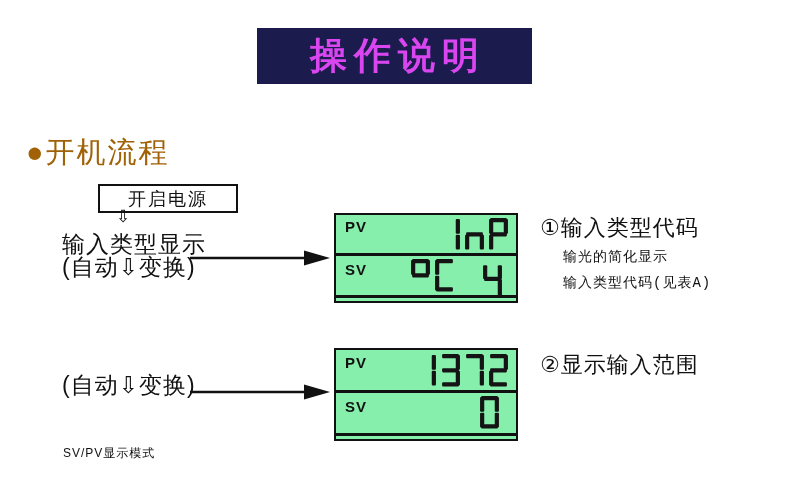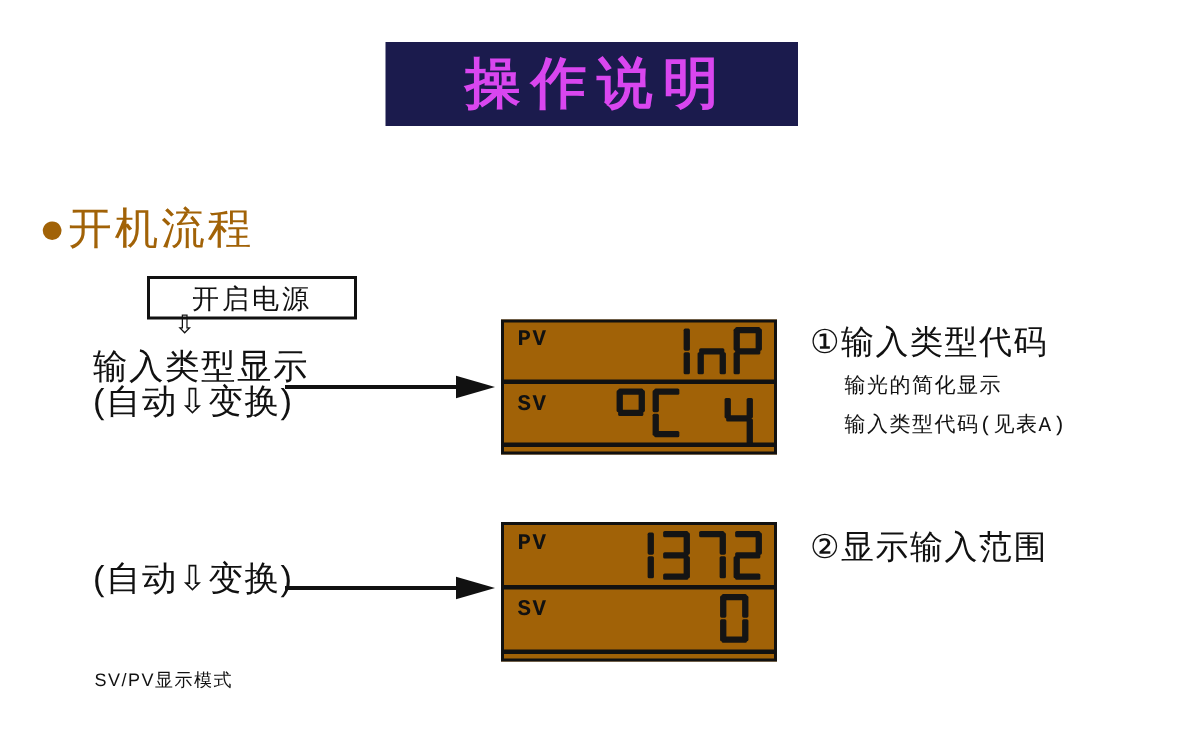--- a/index.html
+++ b/index.html
@@ -35,22 +35,22 @@
   .s2-left{left:62px;top:374px;}
 
   .arrow-svg{left:190px;width:142px;height:20px;}
   .arrow1{top:248px;}
   .arrow2{top:382px;}
   .arrow-svg line{stroke:#111;stroke-width:2.6;}
   .arrow-svg polygon{fill:#111;}
 
   
   .lcd{
-    box-sizing:border-box;border:2.5px solid #111;background:#a16207;
-    width:184px;position:absolute;font-family:Liberation Mono, monospace;
+    box-sizing:border-box;border:2.5px solid #111;background:#86efac;
+    width:184px;position:absolute;
   }
   .lcd1{left:334px;top:213px;height:90px;}
   .lcd2{left:334px;top:348px;height:93px;}
   .lcd-label{position:absolute;left:9px;font-size:15px;font-weight:bold;letter-spacing:1px;}
   .lcd-sep{position:absolute;left:0;right:0;height:3px;background:#111;}
   .segrow{position:absolute;display:flex;gap:5px;}
   .seg-char{width:19px;height:42px;display:block;overflow:visible;}
   .seg-char rect{fill:#141414;}
 
   

